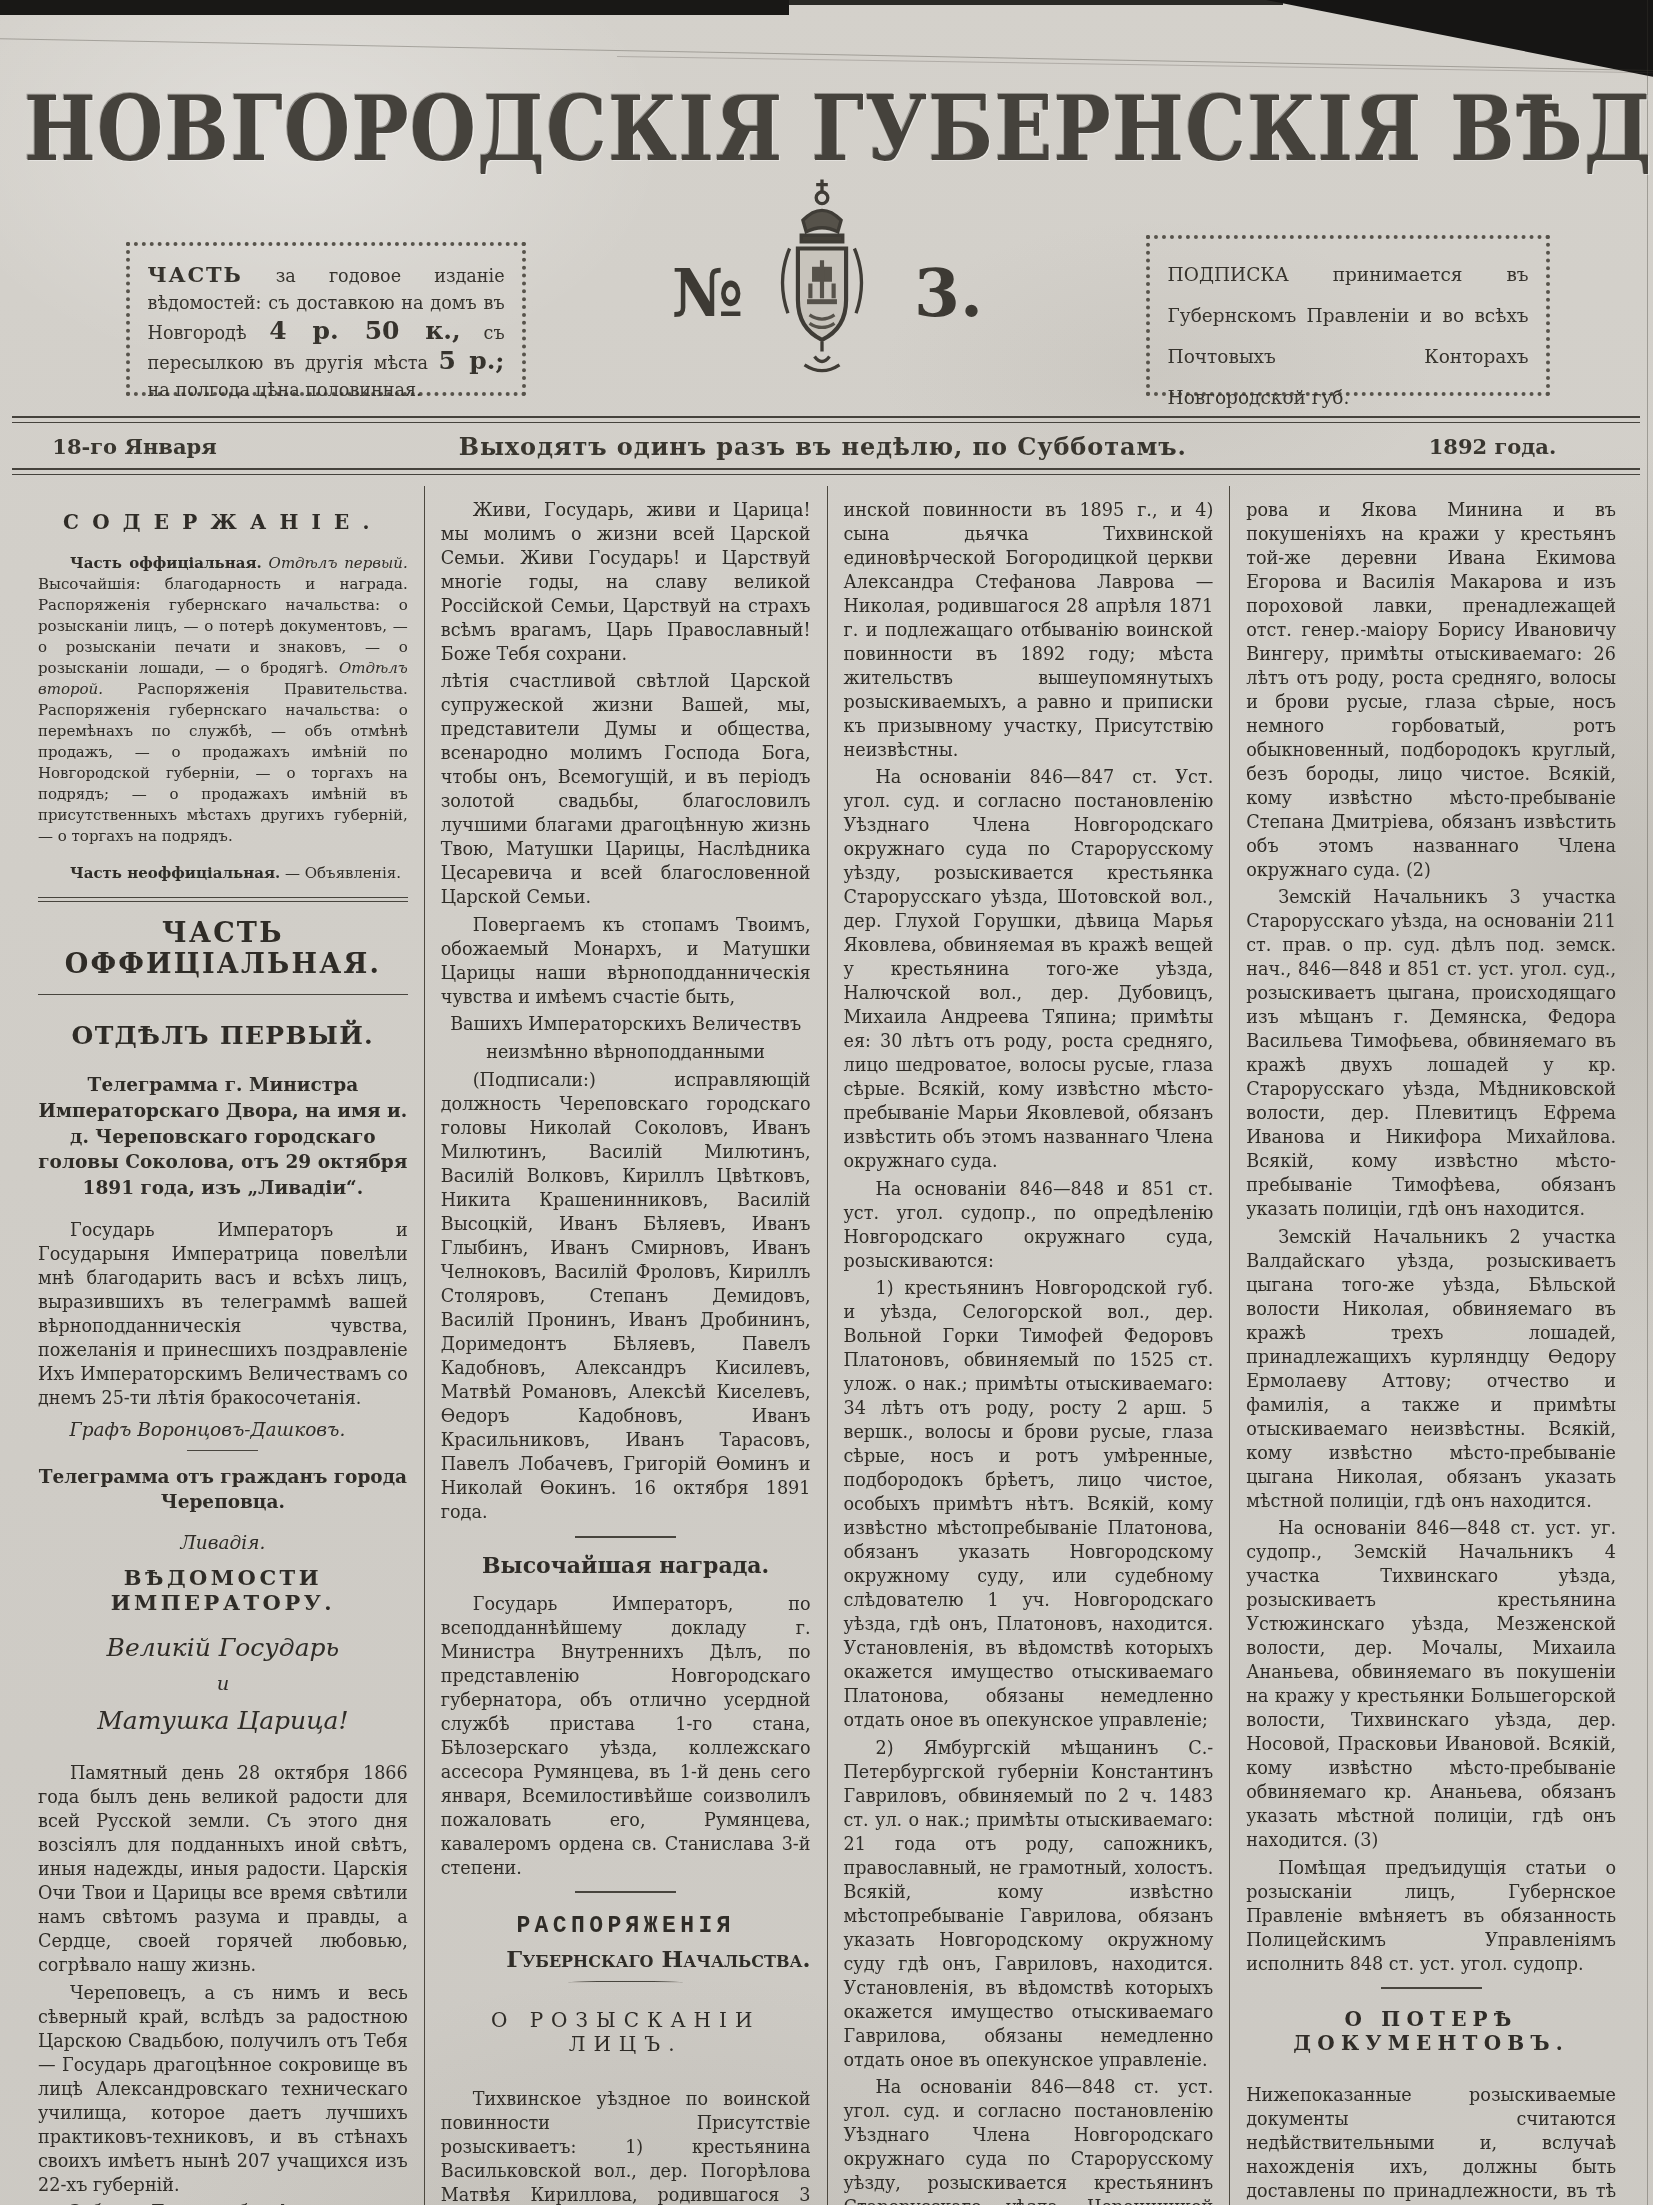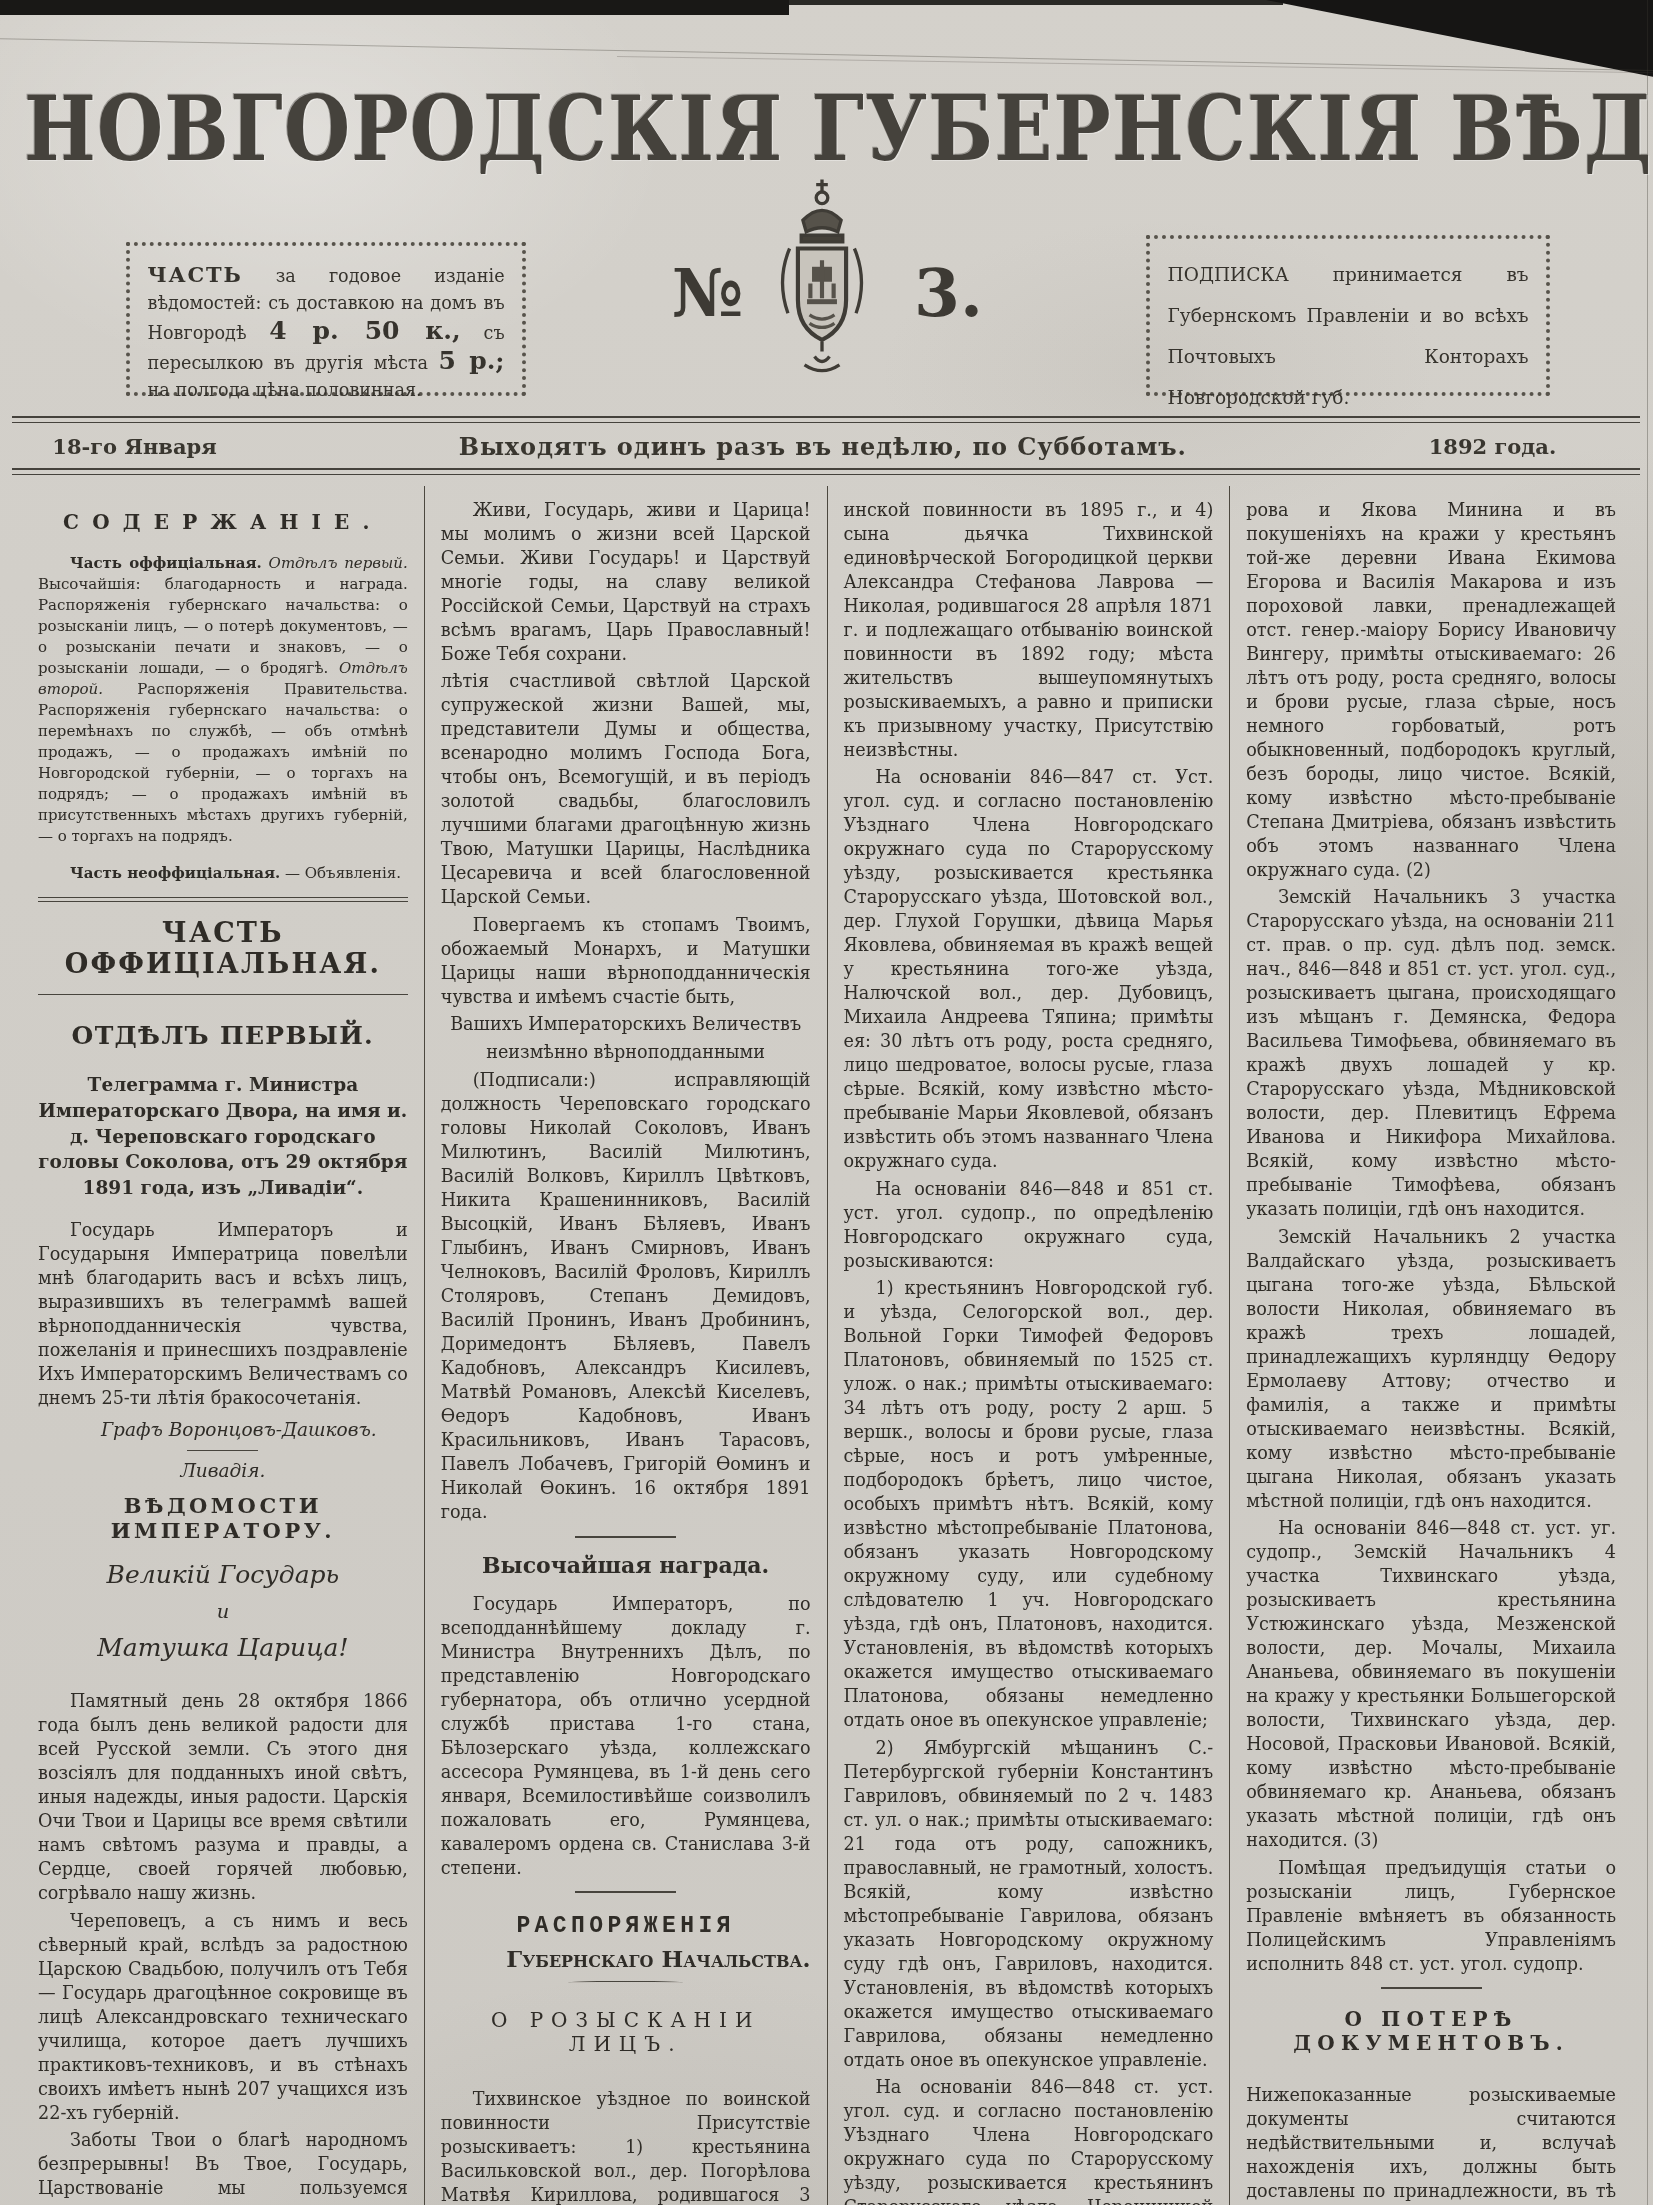--- a/index.html
+++ b/index.html
@@ -69,21 +69,21 @@
 
   .p{font-size:17.6px;line-height:24px;text-align:justify;text-indent:32px;margin:0 0 3.5px 0;}
   .small{font-size:15px;line-height:21px;}
   .contents-title{font-size:20px;font-weight:bold;letter-spacing:13.2px;text-align:center;margin:12.3px 0 19.4px 0;}
   .nf{margin-top:16px;}
   .rule-thin{border-top:1.8px solid #47443d;margin:13.2px 0;}
   .rule-thin.dbl{border-top:1.8px solid #47443d;border-bottom:1.3px solid #47443d;height:2.6px;}
   .sec-title{font-size:27px;font-weight:bold;text-align:center;letter-spacing:2.2px;margin:15px 0;}
   .sub-title{font-size:25px;font-weight:bold;text-align:center;letter-spacing:1.3px;margin:26.5px 0 22px 0;}
   .tele-head{font-size:18.5px;line-height:25.6px;font-weight:bold;text-align:center;margin:13.2px 0 17.6px 0;}
-  .signature{font-style:italic;font-size:18.5px;text-align:right;padding-right:31px;margin:8.8px 0 4.4px 0;}
+  .signature{font-style:italic;font-size:18.5px;text-align:center;padding-right:31px;margin:8.8px 0 4.4px 0;}
   .divider-sm{width:101px;border-top:2.2px solid #47443d;margin:11.5px auto;}
   .divider-xs{width:71px;border-top:1.8px solid #47443d;margin:9.7px auto;}
   .place{font-style:italic;font-size:18.5px;text-align:center;margin:8px 0;}
   .addr{font-size:21px;font-weight:bold;text-align:center;letter-spacing:3.5px;margin:11.5px 0 17.6px 0;}
   .salut{font-style:italic;font-size:25px;text-align:center;margin:10.6px 0;}
   .salut.mid{font-size:19.4px;margin:4.4px 0;}
   .cline{font-size:17.6px;line-height:25.6px;text-align:center;margin:2.6px 0;}
   .award{font-size:22px;font-weight:bold;text-align:center;margin:14px 0;}
   .orders1{font-size:23px;text-align:center;letter-spacing:4.4px;font-weight:bold;margin:19.4px 0 6.2px 0;font-family:Liberation Mono, monospace;}
   .orders2{font-size:23px;text-align:right;font-weight:bold;font-variant:small-caps;margin:0 0 8.8px 0;}
@@ -148,20 +148,21 @@
       <p class="p small"><b>Часть оффиціальная.</b> <i>Отдѣлъ первый.</i> <span>Высочайшія: благодарность и награда. Распоряженія губернскаго начальства: о розысканіи лицъ, — о потерѣ документовъ, — о розысканіи печати и знаковъ, — о розысканіи лошади, — о бродягѣ.</span> <i>Отдѣлъ второй.</i> <span>Распоряженія Правительства. Распоряженія губернскаго начальства: о перемѣнахъ по службѣ, — объ отмѣнѣ продажъ, — о продажахъ имѣній по Новгородской губерніи, — о торгахъ на подрядъ; — о продажахъ имѣній въ присутственныхъ мѣстахъ другихъ губерній, — о торгахъ на подрядъ.</span></p>
       <p class="p small nf"><b>Часть неоффиціальная.</b><span> — Объявленія.</span></p>
       <div class="rule-thin dbl"></div>
       <h2 class="sec-title">ЧАСТЬ ОФФИЦІАЛЬНАЯ.</h2>
       <div class="rule-thin"></div>
       <h3 class="sub-title">ОТДѢЛЪ ПЕРВЫЙ.</h3>
       <div class="tele-head">Телеграмма г. Министра Императорскаго Двора, на имя и. д. Череповскаго городскаго головы Соколова, отъ 29 октября 1891 года, изъ „Ливадіи“.</div>
       <p class="p">Государь Императоръ и Государыня Императрица повелѣли мнѣ благодарить васъ и всѣхъ лицъ, выразившихъ въ телеграммѣ вашей вѣрноподданническія чувства, пожеланія и принесшихъ поздравленіе Ихъ Императорскимъ Величествамъ со днемъ 25-ти лѣтія бракосочетанія.</p>
       <div class="signature">Графъ Воронцовъ-Дашковъ.</div>
       <div class="divider-xs"></div>
+      <div class="tele-head">Телеграмма отъ гражданъ города Череповца.</div>
       <div class="place">Ливадія.</div>
       <div class="addr">ВѢДОМОСТИ ИМПЕРАТОРУ.</div>
       <div class="salut">Великій Государь</div>
       <div class="salut mid">и</div>
       <div class="salut">Матушка Царица!</div>
       <div class="gap"></div>
       <p class="p">Памятный день 28 октября 1866 года былъ день великой радости для всей Русской земли. Съ этого дня возсіялъ для подданныхъ иной свѣтъ, иныя надежды, иныя радости. Царскія Очи Твои и Царицы все время свѣтили намъ свѣтомъ разума и правды, а Сердце, своей горячей любовью, согрѣвало нашу жизнь.</p>
       <p class="p">Череповецъ, а съ нимъ и весь сѣверный край, вслѣдъ за радостною Царскою Свадьбою, получилъ отъ Тебя — Государь драгоцѣнное сокровище въ лицѣ Александровскаго техническаго училища, которое даетъ лучшихъ практиковъ-техниковъ, и въ стѣнахъ своихъ имѣетъ нынѣ 207 учащихся изъ 22-хъ губерній.</p>
       <p class="p">Заботы Твои о благѣ народномъ безпрерывны! Въ Твое, Государь, Царствованіе мы пользуемся открытою рядомъ съ городомъ, содержимою Милютинымъ, съ помощью правительственной субсидіи, школою для улучшенія земледѣльческой культуры, развитіемъ которой теперь заняты всѣ умы правительства и народа.</p>
 

